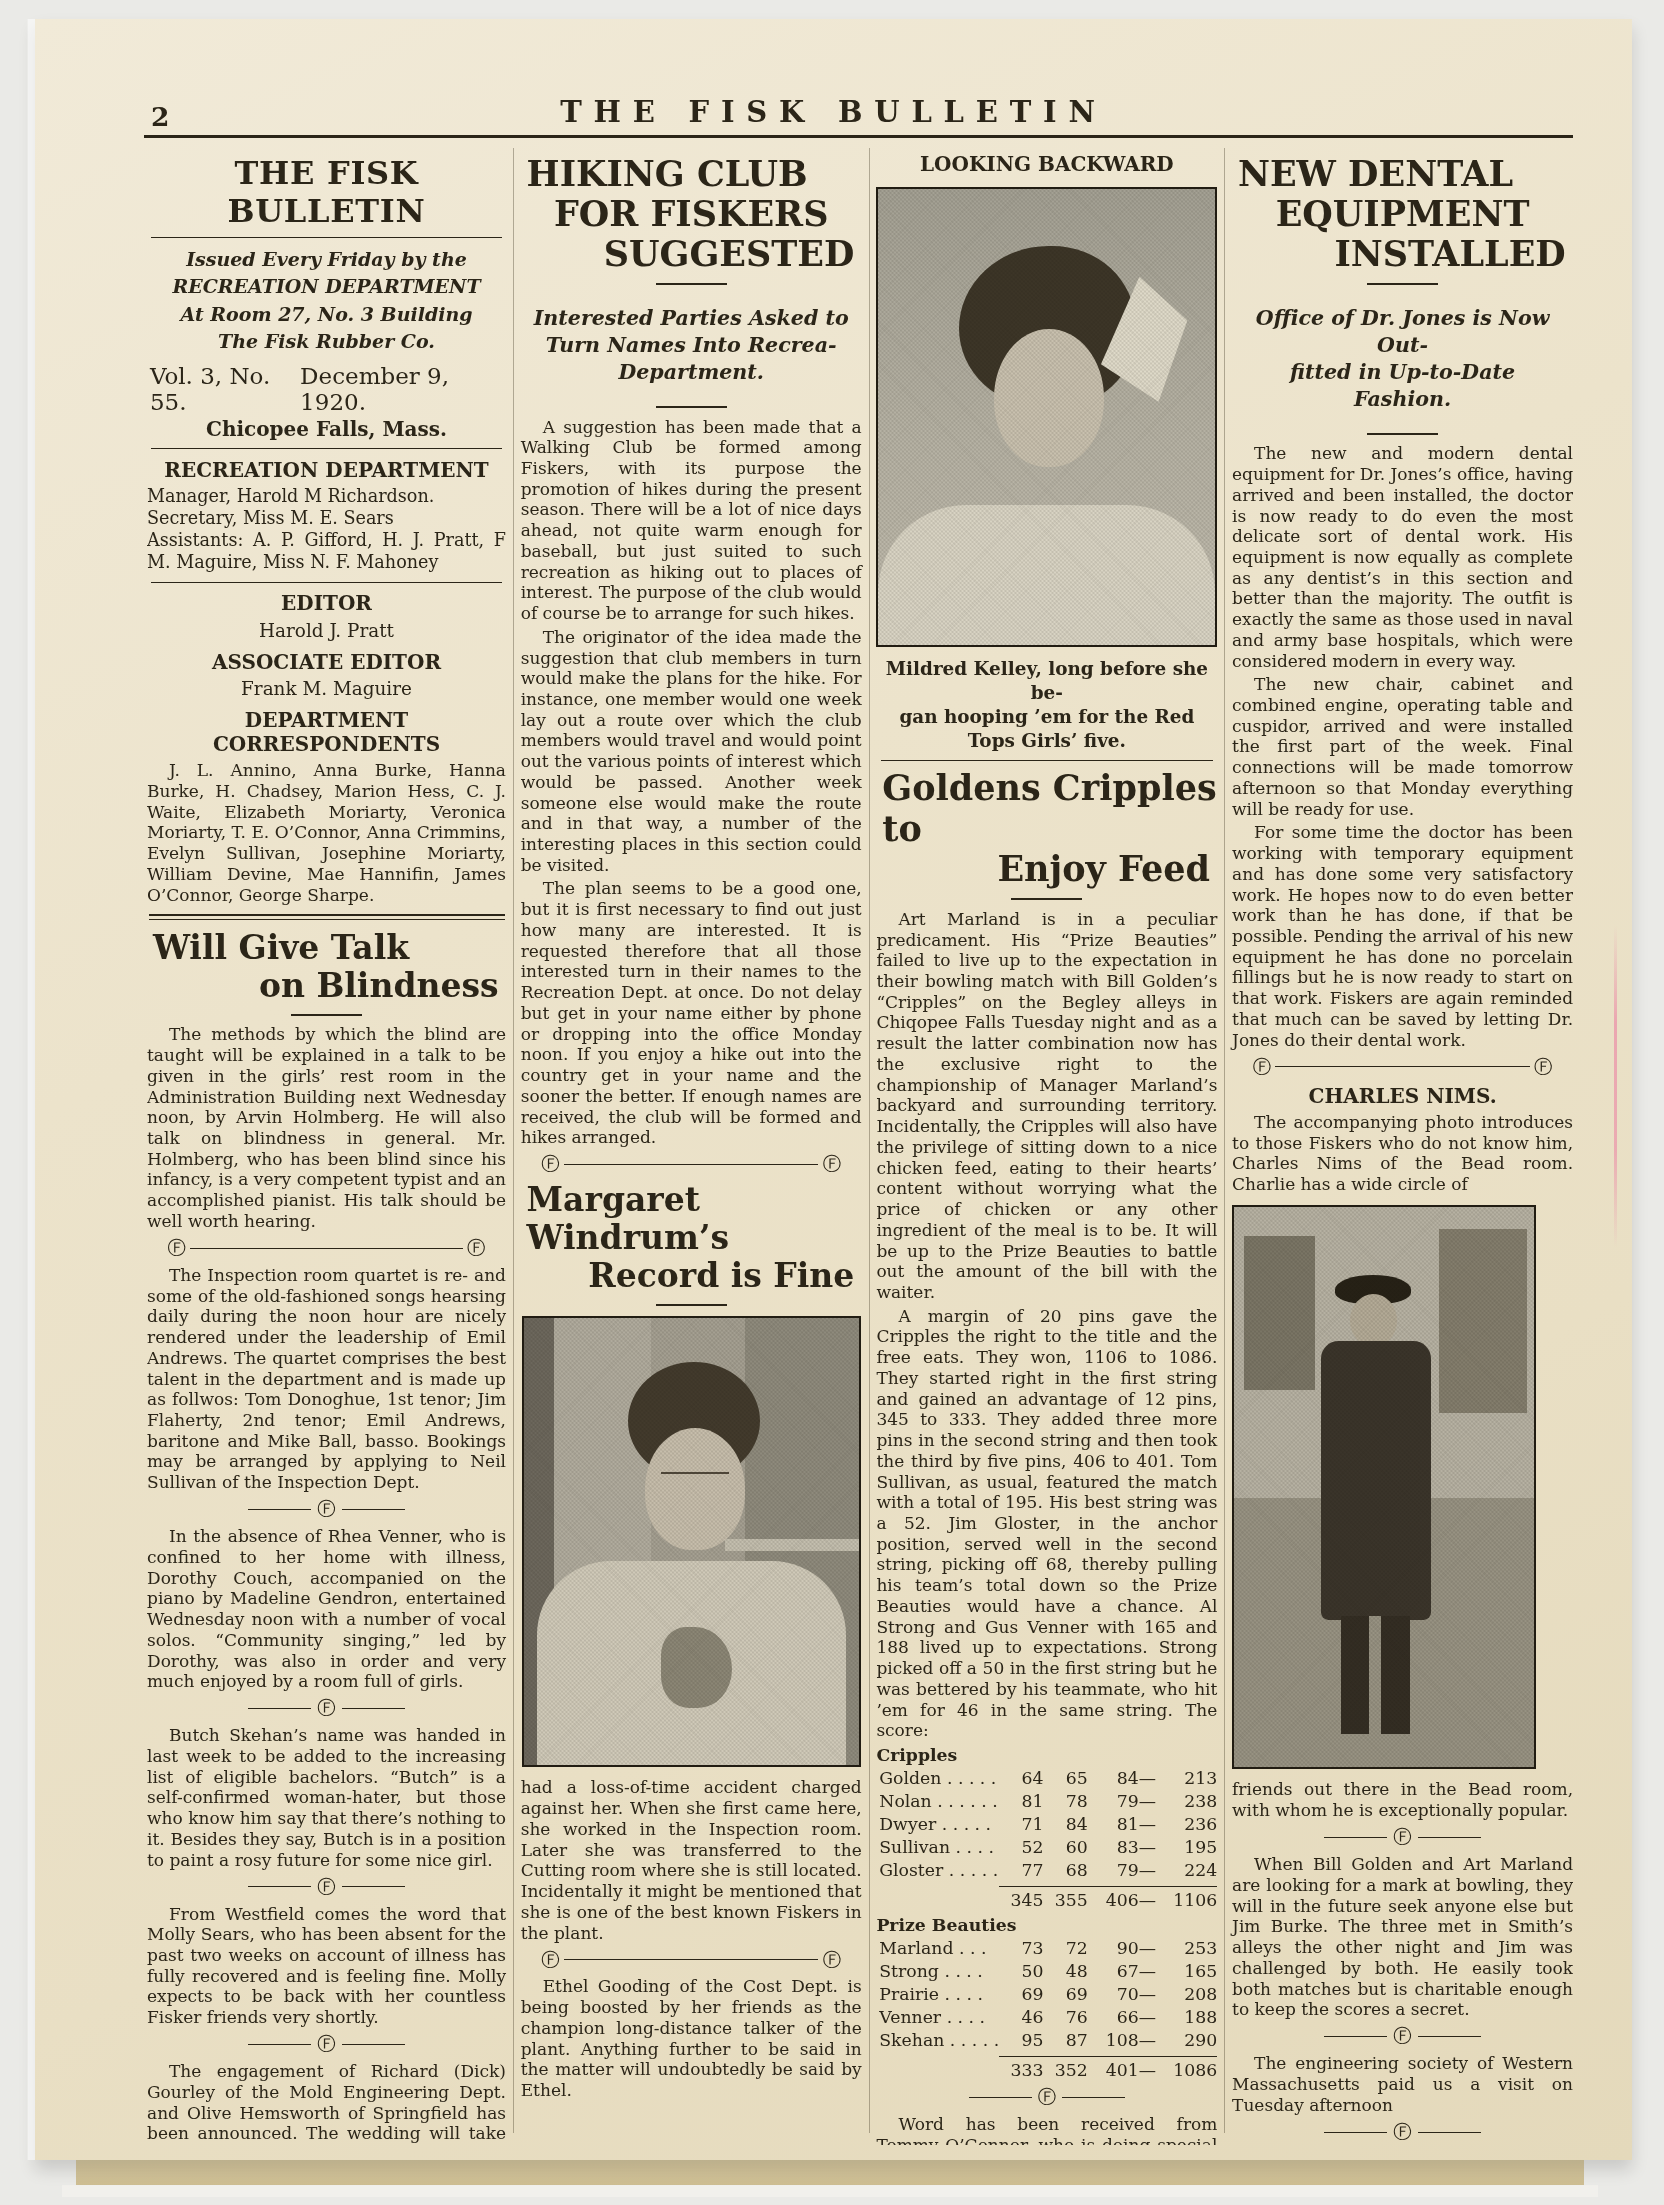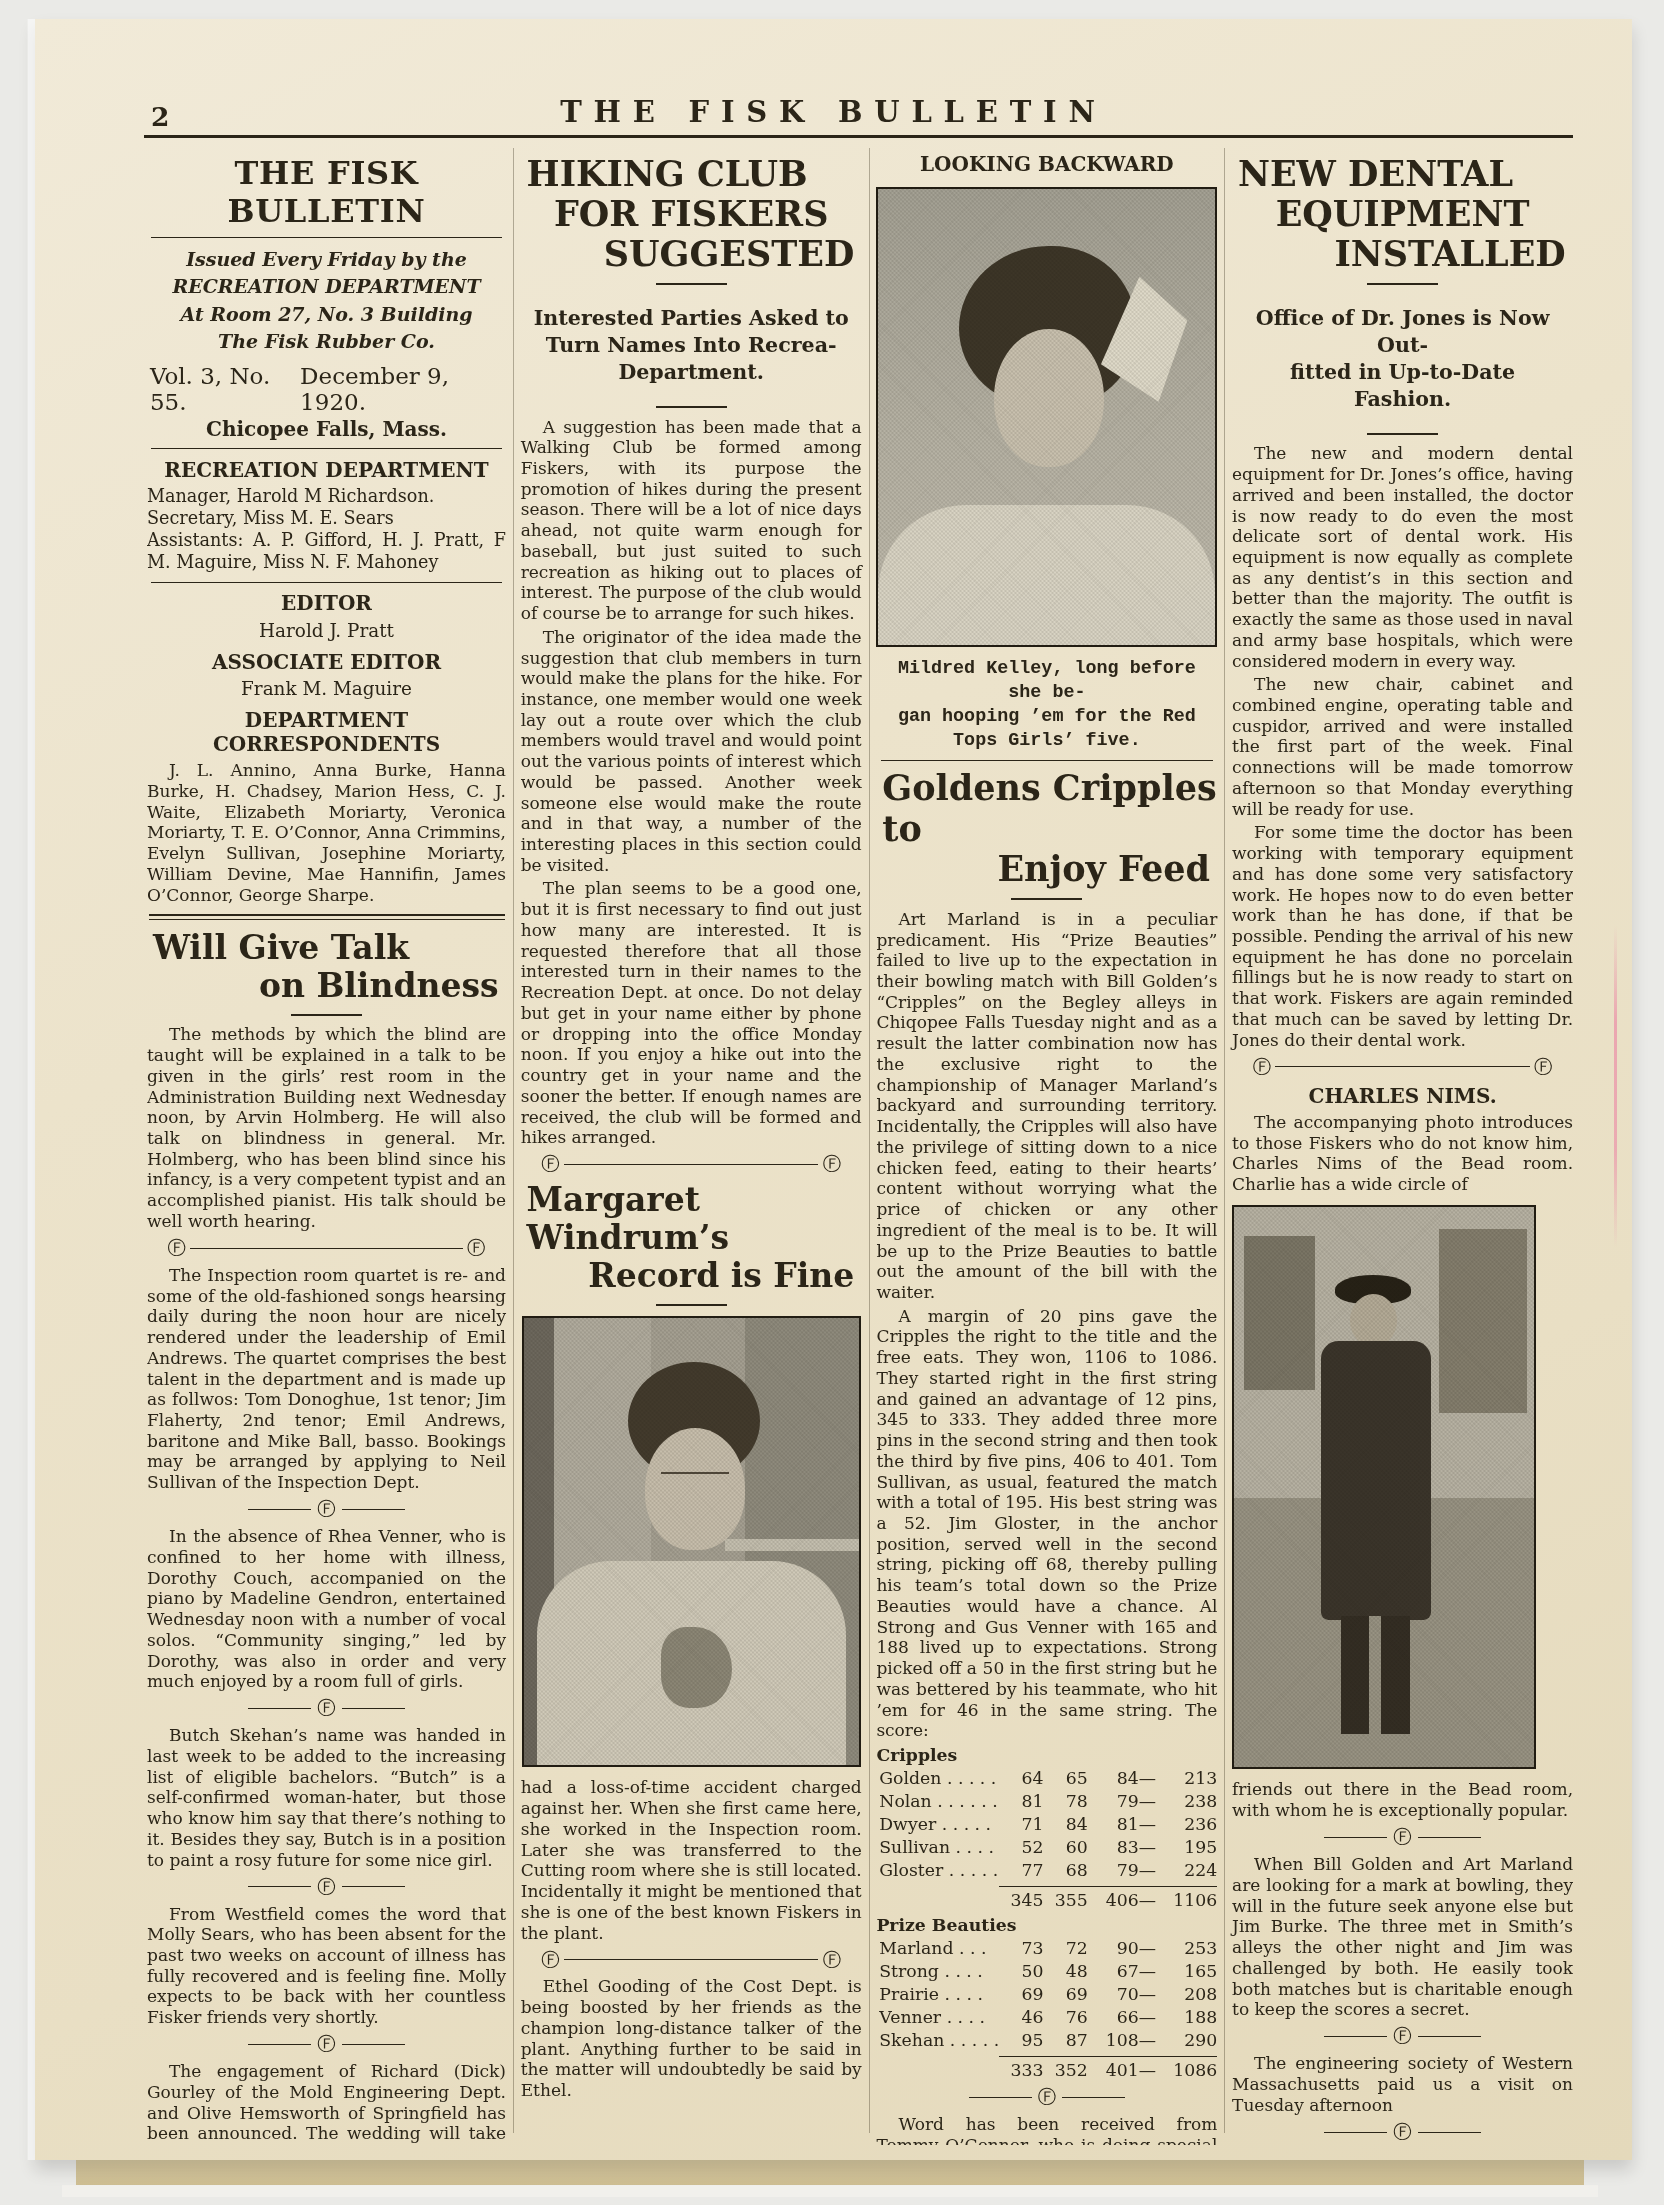--- a/index.html
+++ b/index.html
@@ -45,23 +45,23 @@
   .staff{font-size:17.6px;line-height:1.25;text-align:justify;}
   .name-line{font-size:18.4px;margin:1.5px 0 4.4px;}
 
   .headline{font-weight:bold;margin:5.9px 0 0;line-height:1.15;}
   .headline span{display:block;}
   .hl-44 span{font-size:33px;}
   .hl-46 span{font-size:35px;}
   .al{text-align:left;padding-left:5.9px;}
   .ac{text-align:center;}
   .ar{text-align:right;padding-right:7.4px;}
-  .subhead{font-size:20.6px;font-weight:bold;text-align:center;line-height:1.3;margin:20px 0;}
+  .subhead{font-size:20.6px;font-weight:bold;text-align:center;line-height:1.3;margin:20px 0;font-style:italic;}
   .label-caps{font-size:20px;font-weight:bold;text-align:center;margin:4.4px 0;}
-  .caption{font-size:18.4px;font-weight:bold;text-align:center;line-height:1.3;margin:7.4px 0 4.4px;font-family:Liberation Mono, monospace;}
+  .caption{font-size:18.4px;font-weight:bold;text-align:center;line-height:1.3;margin:7.4px 0 4.4px;}
 
   .fdiv{display:flex;align-items:center;justify-content:center;margin:7.4px 0;}
   .fg{font-size:18.4px;line-height:1;}
   .fline{border-top:1.5px solid #2b2518;height:0;}
   .fdiv.ends{padding:0 20.6px;} .fdiv.ends .fline{flex:1;margin:0 4.4px;}
   .fdiv.center .fline{flex:0 0 63px;margin:0 5.9px;}
 
   
   .score-table{font-size:17.3px;margin:2.9px 0;}
   .score-title{font-weight:bold;margin:4.4px 0 1.5px;}

